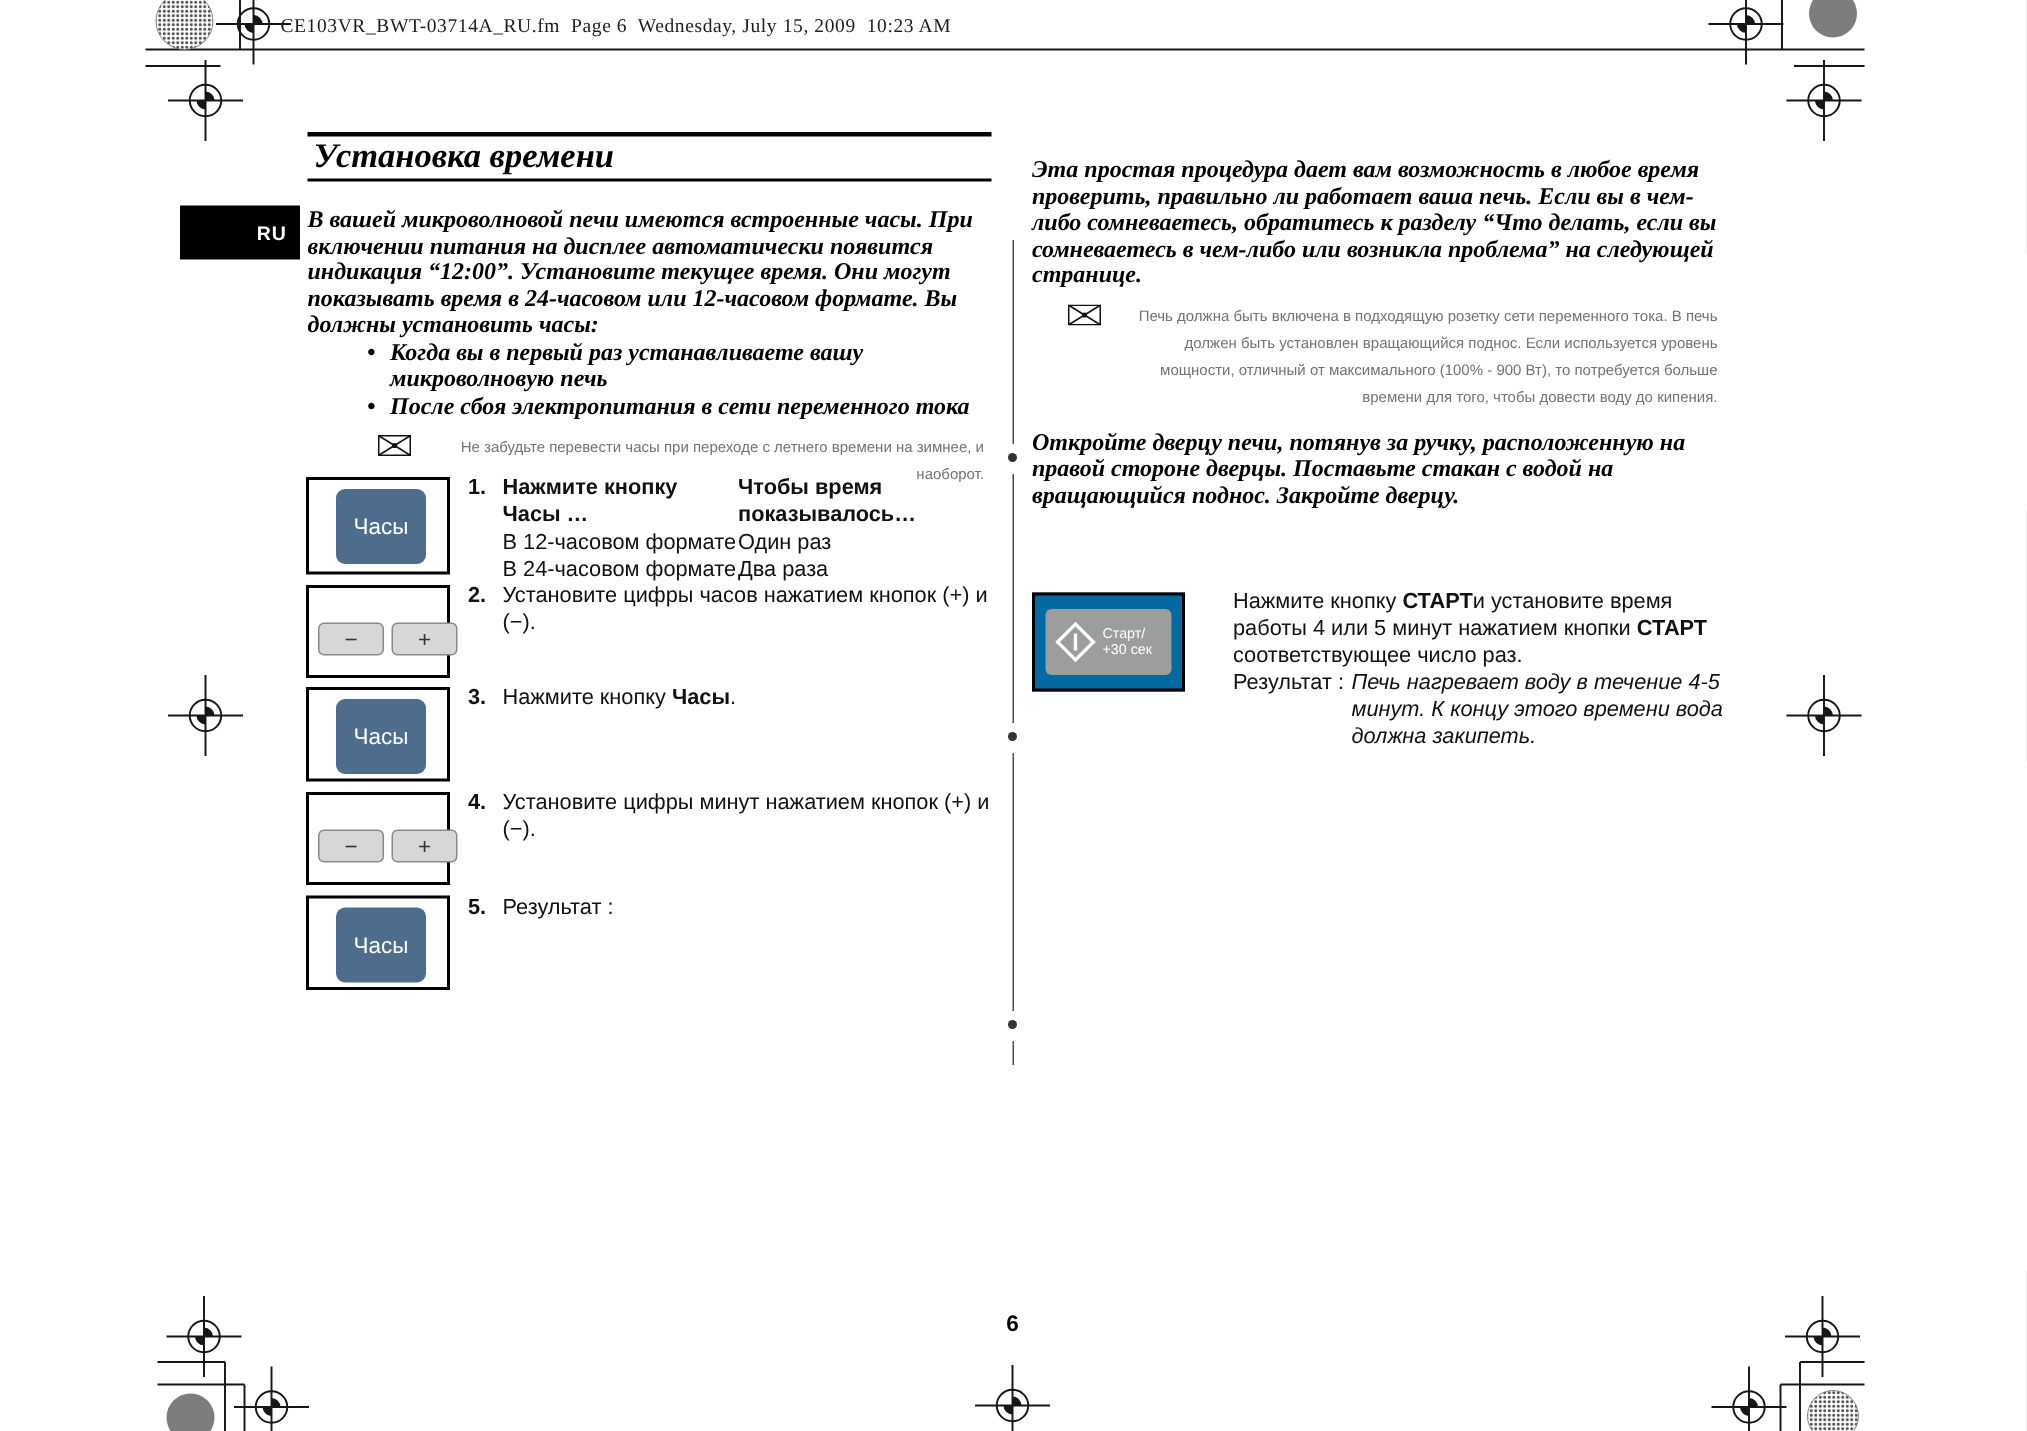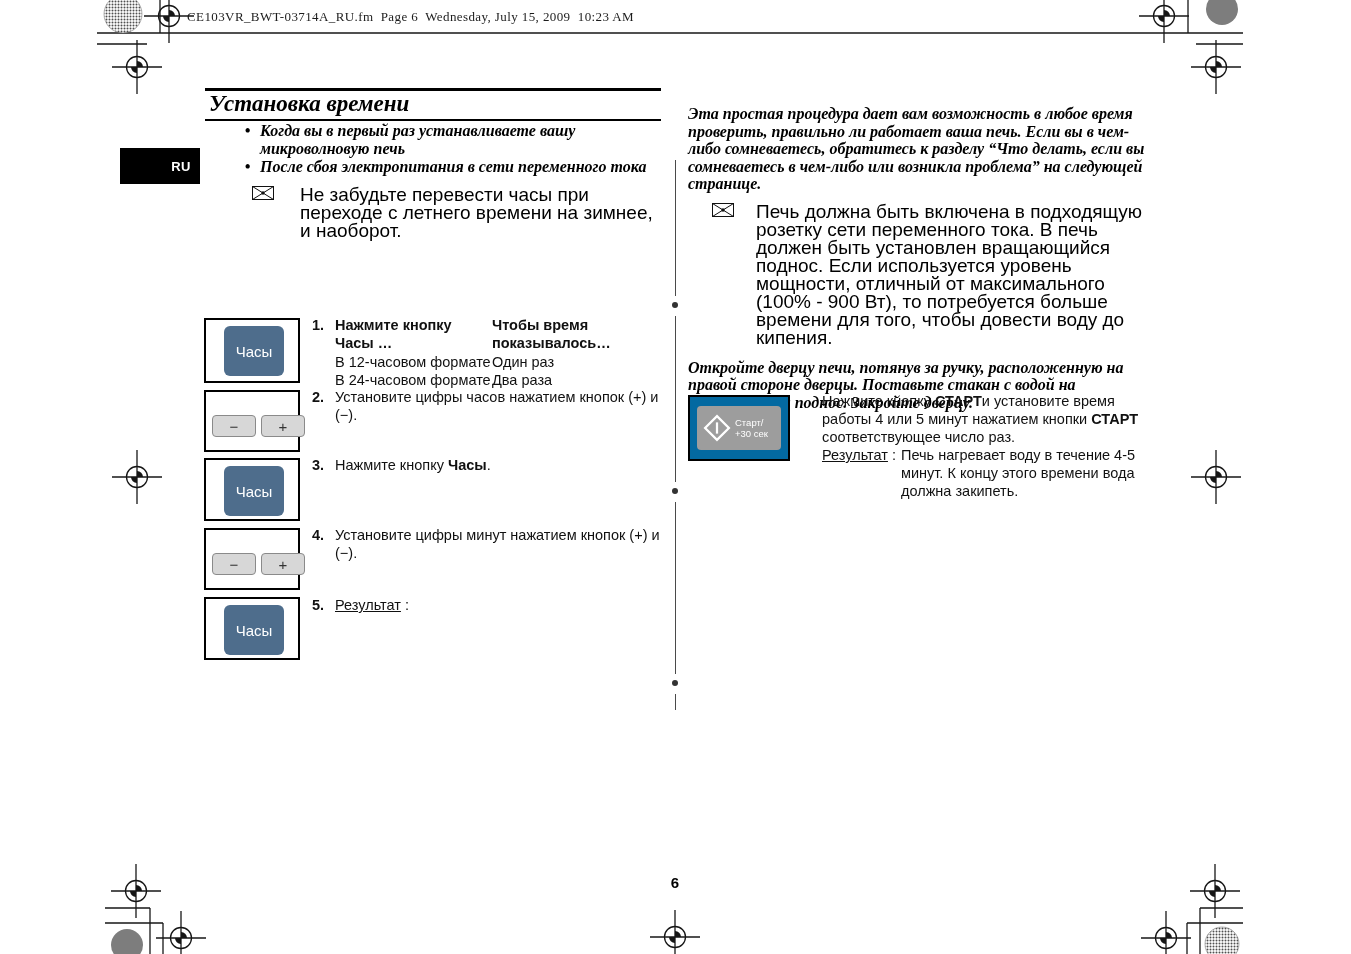--- a/index.html
+++ b/index.html
@@ -11,21 +11,21 @@
   }
   svg.marks { position:absolute; left:0; top:0; pointer-events:none; }
 
   .header-text {
     position:absolute; left:187px; top:9px;
     font:13px "Liberation Serif", serif; color:#1c1c1c; letter-spacing:0.4px;
     white-space:pre;
   }
 
   .ru-tab {
-    position:absolute; left:120px; top:148px; width:80px; height:36px;
+    position:absolute; left:120px; top:137px; width:80px; height:36px;
     background:#000; color:#fff; display:flex; align-items:center; justify-content:flex-end;
     padding-right:9px; font-weight:bold; font-size:13px; letter-spacing:0.5px;
   }
 
   .col { position:absolute; top:88px; }
   .col-left  { left:205px; width:456px; }
   .col-right { left:688px; width:457px; }
 
   .title {
     border-top:3px solid #000; border-bottom:2px solid #000;
@@ -38,21 +38,21 @@
     font-size:16px; line-height:17.5px; color:#000;
   }
   .intro { margin-top:17px; }
   .bullet-row { display:flex; margin-top:1px; }
   .bullet-glyph { width:25px; text-align:center; flex:none; font-size:16px; }
   .bullet-row { padding-left:30px; }
   .bullet-text { flex:1; }
 
   .note-row { display:flex; margin-top:10px; }
   .note-row .note-icon { flex:none; }
-  .sans { font-size:19px; line-height:18px; color:#000000; }
+  .sans { font-size:10px; line-height:18px; color:#737373;text-align:right; }
 
   .col-left  .note-icon { margin-left:47px; }
   .col-left  .note-text { margin-left:26px; width:356px; }
   .col-right .note-icon { margin-left:24px; }
   .col-right .note-text { margin-left:22px; width:392px; }
   .instruction { margin-top:12px; }
 
   
   .step-box { position:absolute; left:204px; width:96px; border:2px solid #000; background:#fff; }
   .pos-box1 { top:318px; height:65px; }
@@ -84,23 +84,23 @@
   .pos-s4 { top:526px; }
   .pos-s5 { top:596px; }
   .step-num { font-weight:bold; width:23px; flex:none; }
   .step-body { flex:1; }
   .b { font-weight:bold; }
 
   .t-grid { display:grid; grid-template-columns:157px 1fr; }
   .t-hdr { font-weight:bold; min-height:37px; }
 
   .result-row { display:flex; }
-  .result-label { text-decoration:underline; white-space:nowrap; }
+  .result-label { white-space:nowrap; }
   .result-sep { margin:0 5px 0 4px; }
-  .result-text { flex:1; }
+  .result-text { flex:1;font-style:italic; }
 
   
   .start-box { position:absolute; left:688px; top:395px; width:102px; height:66px; border:2px solid #000; background:#0369a1; }
   .start-btn {
     position:absolute; left:7px; top:9px; width:84px; height:44px;
     background:#9d9d9d; border-radius:4px; color:#fff;
     display:flex; align-items:center; padding-left:5px;
   }
   .start-btn svg { flex:none; }
   .start-label { font-size:9.5px; line-height:11px; margin-left:3px; }
@@ -174,20 +174,21 @@
     <use href="#regmark" x="1166" y="938"></use>
     <use href="#regmark" x="675" y="937"></use>
   </svg>
 
   <div class="header-text">CE103VR_BWT-03714A_RU.fm  Page 6  Wednesday, July 15, 2009  10:23 AM</div>
 
   <div class="ru-tab">RU</div>
 
   <section class="col col-left">
     <h1 class="title">Установка времени</h1>
+    <p class="serif-b intro">В вашей микроволновой печи имеются встроенные часы. При включении питания на дисплее автоматически появится индикация “12:00”. Установите текущее время. Они могут показывать время в 24-часовом или 12-часовом формате. Вы должны установить часы:</p>
 
     <div class="bullet-row">
       <span class="bullet-glyph serif-b">•</span>
       <span class="bullet-text serif-b">Когда вы в первый раз устанавливаете вашу микроволновую печь</span>
     </div>
     <div class="bullet-row">
       <span class="bullet-glyph serif-b">•</span>
       <span class="bullet-text serif-b">После сбоя электропитания в сети переменного тока</span>
     </div>
 

